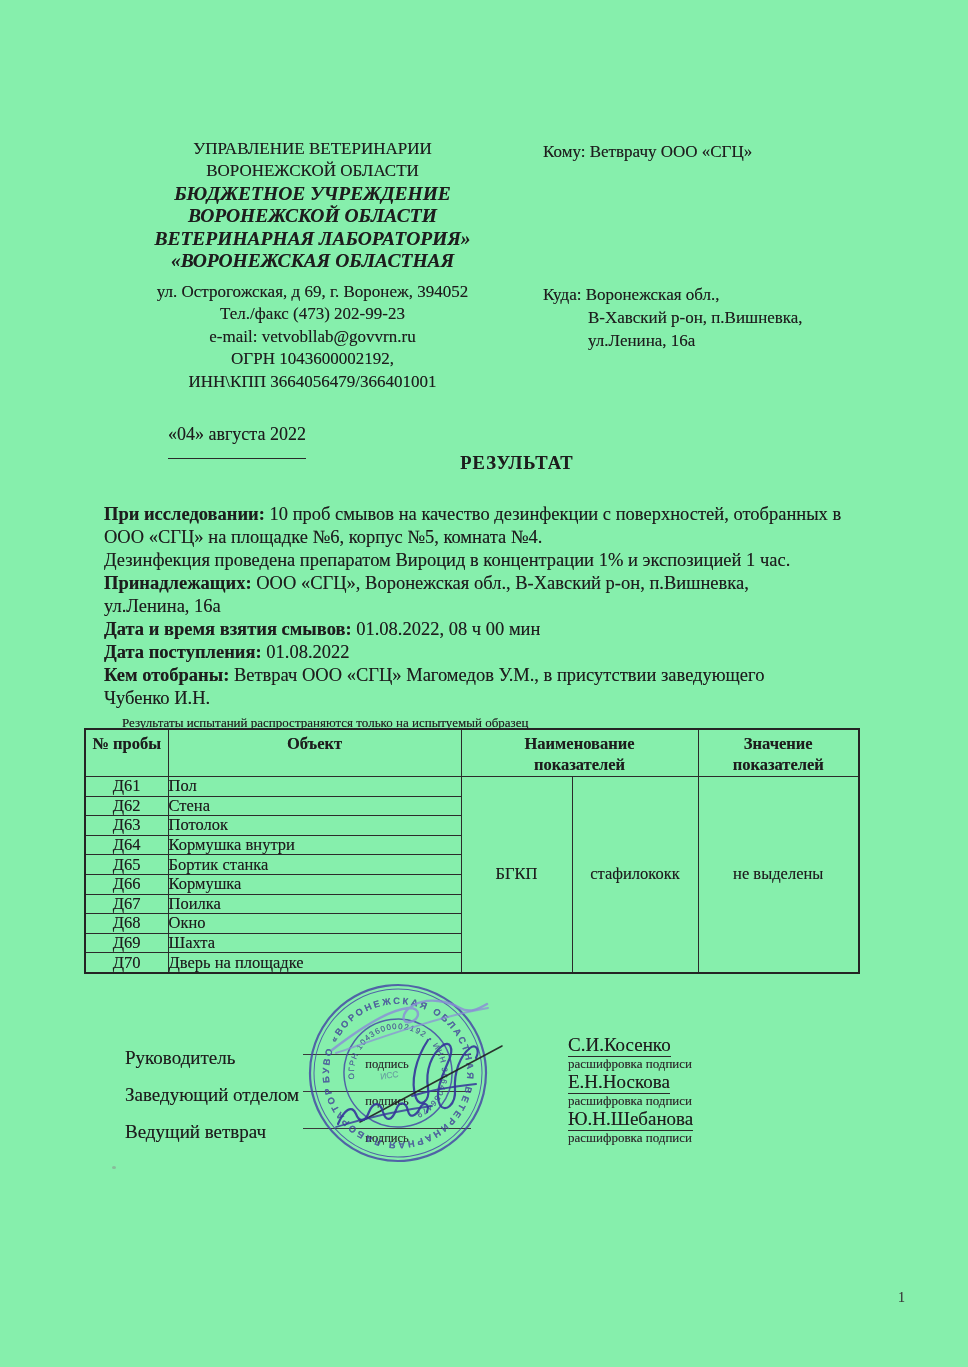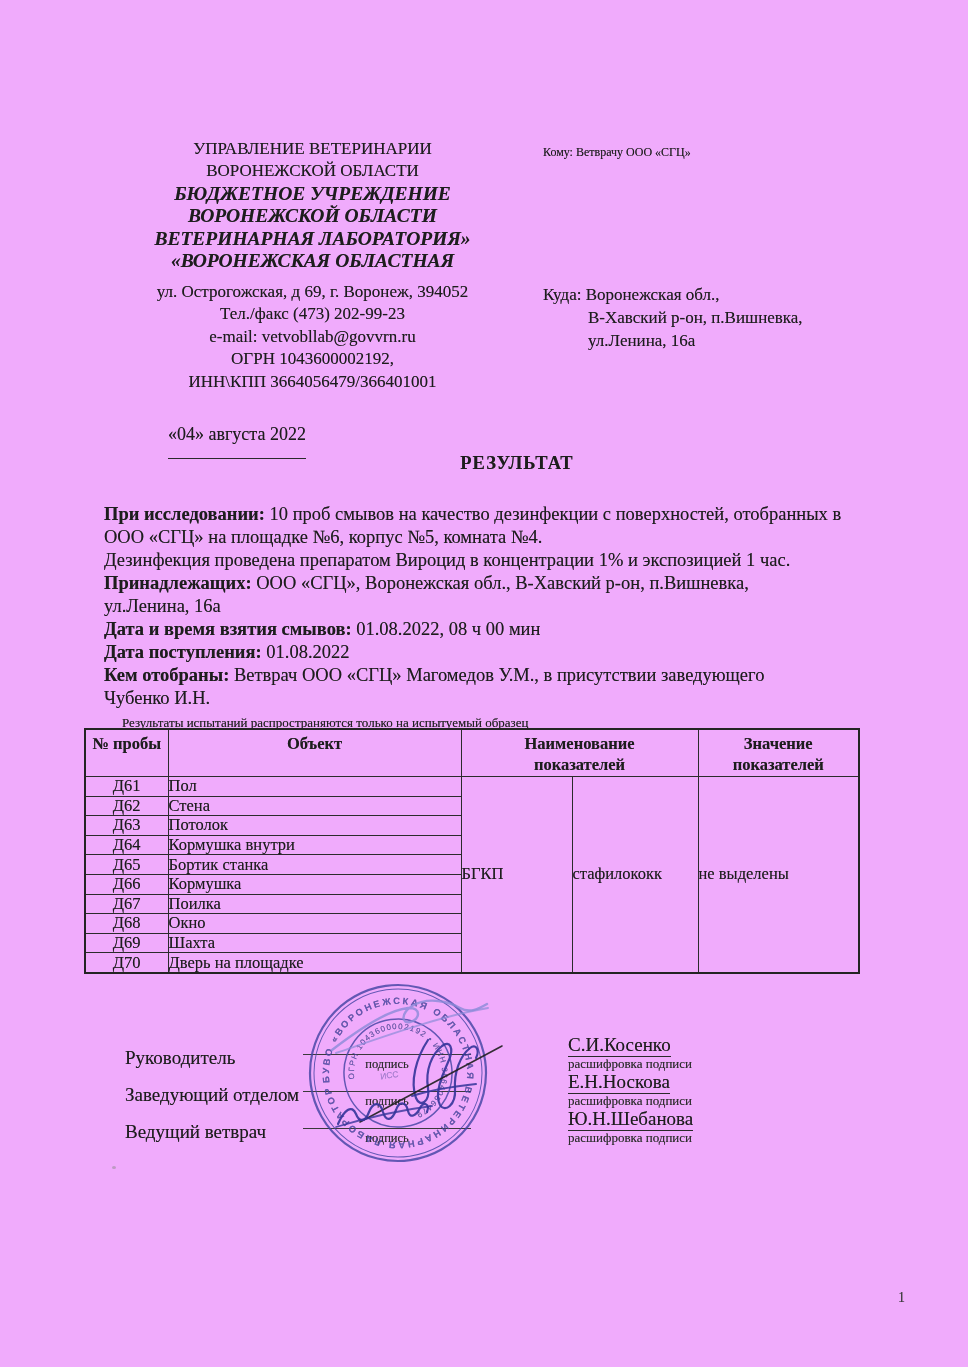--- a/index.html
+++ b/index.html
@@ -1,29 +1,29 @@
 <!DOCTYPE html>
 <html lang="ru"><head>
 <meta charset="utf-8">
 <style>
   html,body{margin:0;padding:0;background:#e8e8e8;}
   .page{
     position:relative;width:968px;height:1367px;margin:0 auto;
-    background:#f0abfc;overflow:hidden;
+    background:#86efac;overflow:hidden;
     font-family:"Liberation Serif","DejaVu Serif",serif;
     color:#1d1d1d;
     text-shadow:0 0 .5px rgba(45,45,45,.55);
   }
   
   .lh-left{position:absolute;left:85px;top:138px;width:455px;text-align:center;}
   .org-line{font-size:17px;line-height:22.4px;}
   .org-line.bold{font-weight:bold;font-size:19.5px;line-height:22.4px;font-style:italic;}
   .lh-addr{position:absolute;left:85px;top:281px;width:455px;text-align:center;}
   .lh-right{position:absolute;left:543px;top:141px;width:400px;}
-  .kumu{font-size:12px;line-height:22px;}
+  .kumu{font-size:17px;line-height:22px;}
   .kuda-block{position:absolute;left:543px;top:283px;width:400px;}
   .kuda-line{font-size:17px;line-height:23px;}
   .kuda-line.indent{margin-left:45px;}
   
   .doc-date{position:absolute;left:168px;top:424px;font-size:18px;
     border-bottom:1.4px solid #2a2a2a;padding-bottom:13px;}
   .doc-title{position:absolute;left:85px;top:453px;width:864px;text-align:center;
     font-weight:bold;font-size:18.5px;letter-spacing:1px;}
   .doc-subtitle{position:absolute;left:85px;top:478px;width:864px;text-align:center;
     font-size:17.5px;}
@@ -36,21 +36,21 @@
     position:absolute;left:84px;top:728px;width:774px;
     border-collapse:collapse;table-layout:fixed;
     border:2px solid #242424;
   }
   table.results th,table.results td{border:1.5px solid #2b2b2b;overflow:hidden;}
   table.results th{font-size:16.5px;font-weight:bold;vertical-align:top;
     padding-top:3px;line-height:21px;}
   table.results td{font-size:16.5px;line-height:18px;height:18.6px;padding:0;}
   td.c-num{text-align:center;}
   td.c-obj{padding-left:9px;}
-  td.c-merge{vertical-align:middle;}
+  td.c-merge{text-align:center;vertical-align:middle;}
   
   .sig-row{position:absolute;left:0;width:968px;height:0;}
   .sig-row span{position:absolute;display:block;}
   .sig-role{left:125px;top:13px;font-size:19px;font-family:Liberation Serif, serif;}
   .sig-line{left:303px;top:20px;width:168px;height:0;border-bottom:1.6px solid #3a3a3a;}
   .sig-caption{left:303px;top:23px;width:168px;text-align:center;font-size:12.5px;color:#2e2e2e;}
   .sig-name{left:568px;top:0;font-size:19px;border-bottom:1.3px solid #2a2a2a;padding-bottom:0;}
   .sig-name-caption{left:568px;top:22px;font-size:13px;color:#2e2e2e;}
   
   .stamp-svg{position:absolute;left:280px;top:958px;pointer-events:none;}

